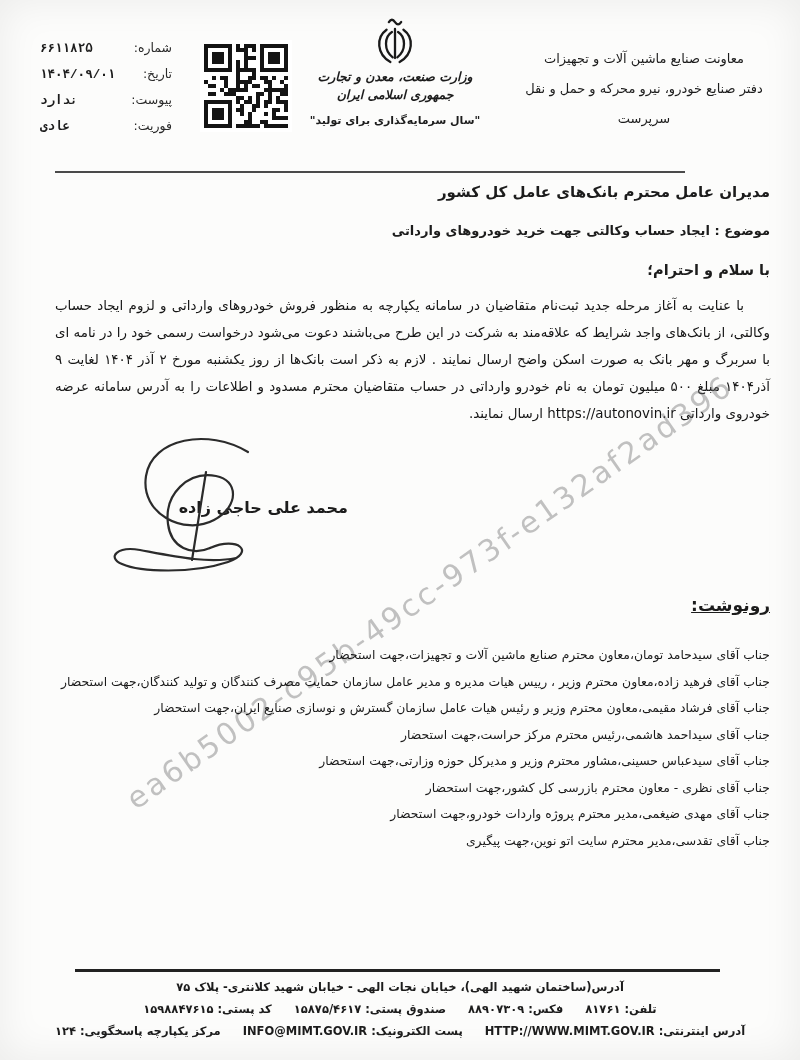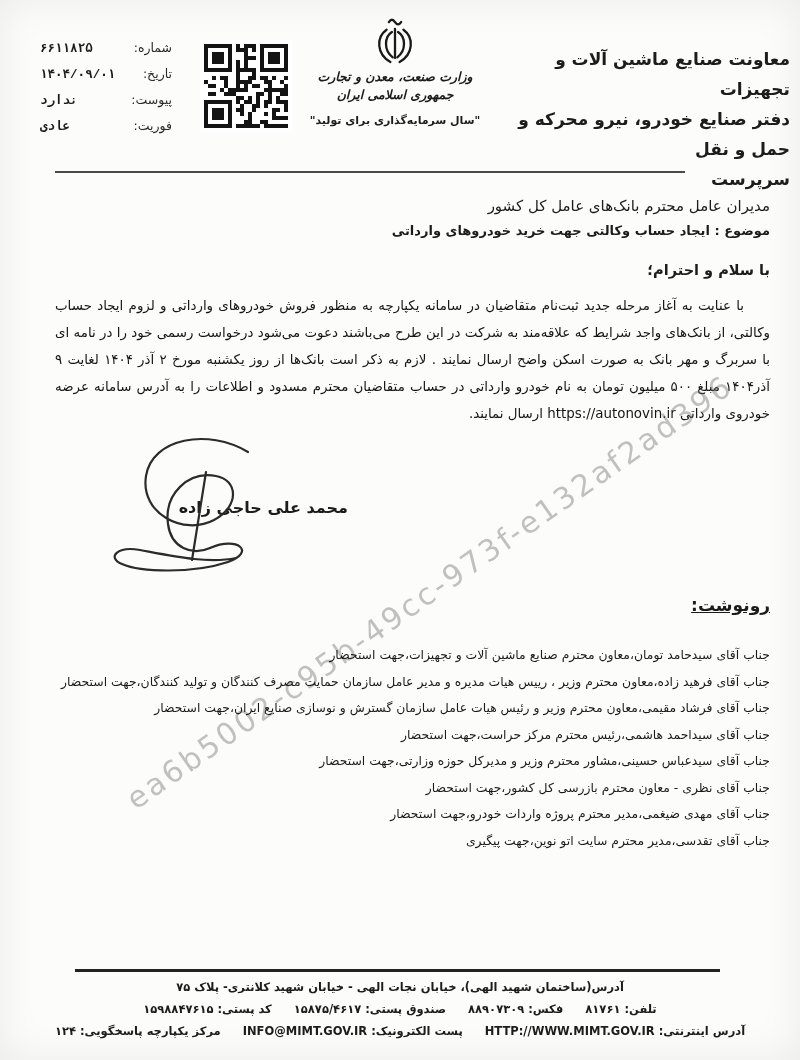--- a/index.html
+++ b/index.html
@@ -3,41 +3,41 @@
 <meta charset="utf-8">
 <style>
   html,body{margin:0;padding:0;background:#e9e9e7;}
   .page{
     position:relative;width:800px;height:1060px;margin:0 auto;
     background:#fcfcfb;overflow:hidden;
     font-family:"DejaVu Sans",sans-serif;color:#1c1c1c;
     box-shadow:inset 0 0 40px rgba(0,0,0,0.07);
   }
   
-  .dept{position:absolute;top:44px;left:498px;width:292px;text-align:right;
-        font-size:17px;font-weight:bold;line-height:30px;}
+  .dept{position:absolute;top:44px;left:498px;width:292px;text-align:center;
+        font-size:13px;font-weight:normal;line-height:30px;}
   .center-head{position:absolute;top:16px;left:300px;width:190px;text-align:center;}
   .emblem{display:block;margin:0 auto;}
   .calli{font-family:"DejaVu Serif",serif;font-style:italic;font-weight:bold;
          font-size:12.5px;line-height:18px;}
   .slogan{margin-top:10px;font-size:11px;font-weight:bold;letter-spacing:.5px;}
   .qr{position:absolute;top:40px;left:200px;width:92px;height:92px;background:#fff;
       padding:4px;box-sizing:border-box;}
   .qr .grid{position:relative;width:84px;height:84px;}
   .qr i{position:absolute;width:4px;height:4px;background:#141414;}
   .finder{position:absolute;width:20px;height:20px;border:4px solid #141414;box-sizing:content-box;}
   .finder::after{content:"";position:absolute;left:4px;top:4px;width:12px;height:12px;background:#141414;}
   .f-tl{left:0;top:0}.f-tr{right:0;top:0}.f-bl{left:0;bottom:0}
   .meta{position:absolute;top:40px;left:40px;width:132px;direction:rtl;font-size:12.5px;}
   .meta .row{display:flex;justify-content:space-between;margin-bottom:10px;}
   .meta .lbl{color:#2a2a2a;}
   .meta .val{font-weight:bold;font-family:Liberation Mono, monospace;}
   .rule-top{position:absolute;top:171px;left:55px;width:630px;height:2px;background:#4a4a4a;}
   
-  .addressee{position:absolute;top:197px;right:30px;font-size:15px;font-weight:normal;}
+  .addressee{position:absolute;top:183px;right:30px;font-size:15px;font-weight:bold;}
   .subject{position:absolute;top:223px;right:30px;font-size:13px;font-weight:bold;}
   .salutation{position:absolute;top:262px;right:30px;font-size:14.5px;font-weight:bold;}
   .body-text{position:absolute;top:292px;right:30px;width:715px;direction:rtl;
              font-size:13.4px;line-height:27px;text-align:justify;text-align-last:right;
              text-indent:26px;color:#151515;}
   
   .sig-wrap{position:absolute;top:432px;left:88px;width:270px;height:170px;}
   .sig-name{position:absolute;top:66px;right:10px;font-size:16px;font-weight:bold;white-space:nowrap;}
   .sig-scribble{position:absolute;left:0;top:0;}
   

